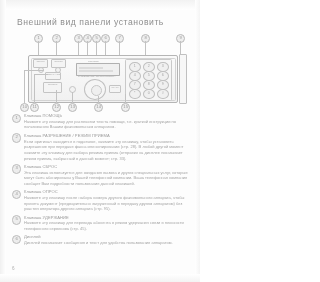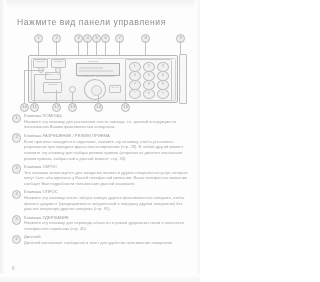--- a/index.html
+++ b/index.html
@@ -112,21 +112,21 @@
 </style>
 </head>
 <body>
 
 <div class="page">
   <div class="scan-edge-top"></div>
   <div class="scan-edge-left"></div>
   <div class="scan-edge-right"></div>
   <div class="scan-edge-bot"></div>
 
-  <div class="title">Нажмите вид панели управления</div>
+  <div class="title">Внешний вид панели установить</div>
 
   <div class="diagram">
 
     <div class="callout" style="left:20px;top:0;">1</div>
     <div class="lead" style="left:23.7px;top:7.4px;height:14px;"></div>
 
     <div class="callout" style="left:38px;top:0;">2</div>
     <div class="lead" style="left:41.7px;top:7.4px;height:14px;"></div>
 
     <div class="callout" style="left:60px;top:0;">3</div>

